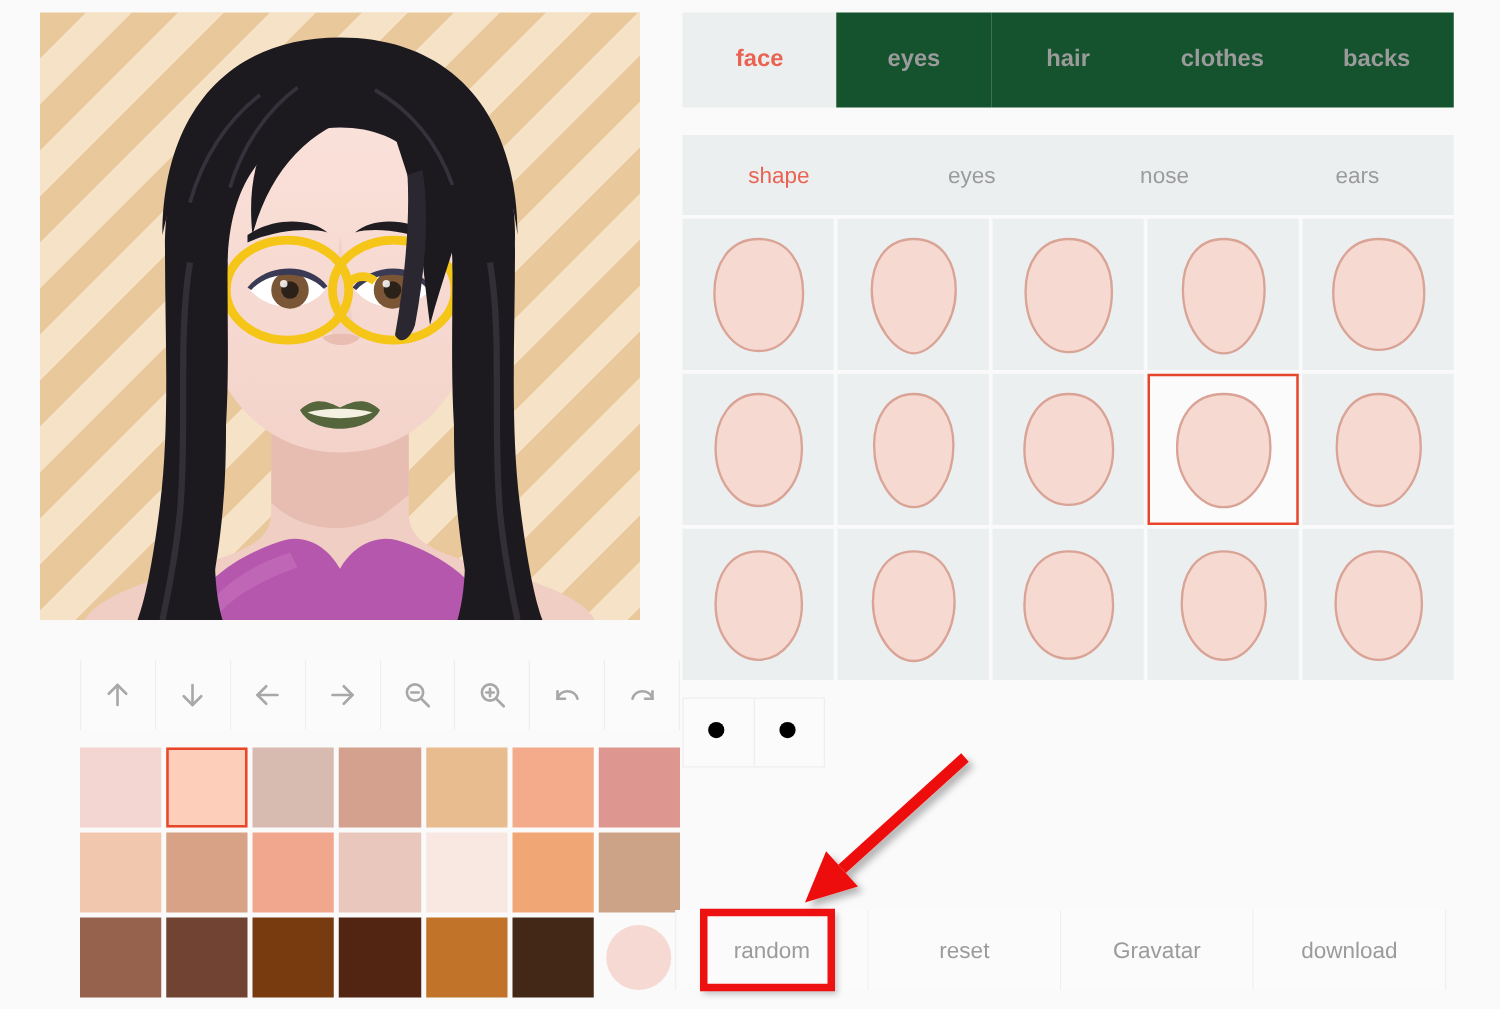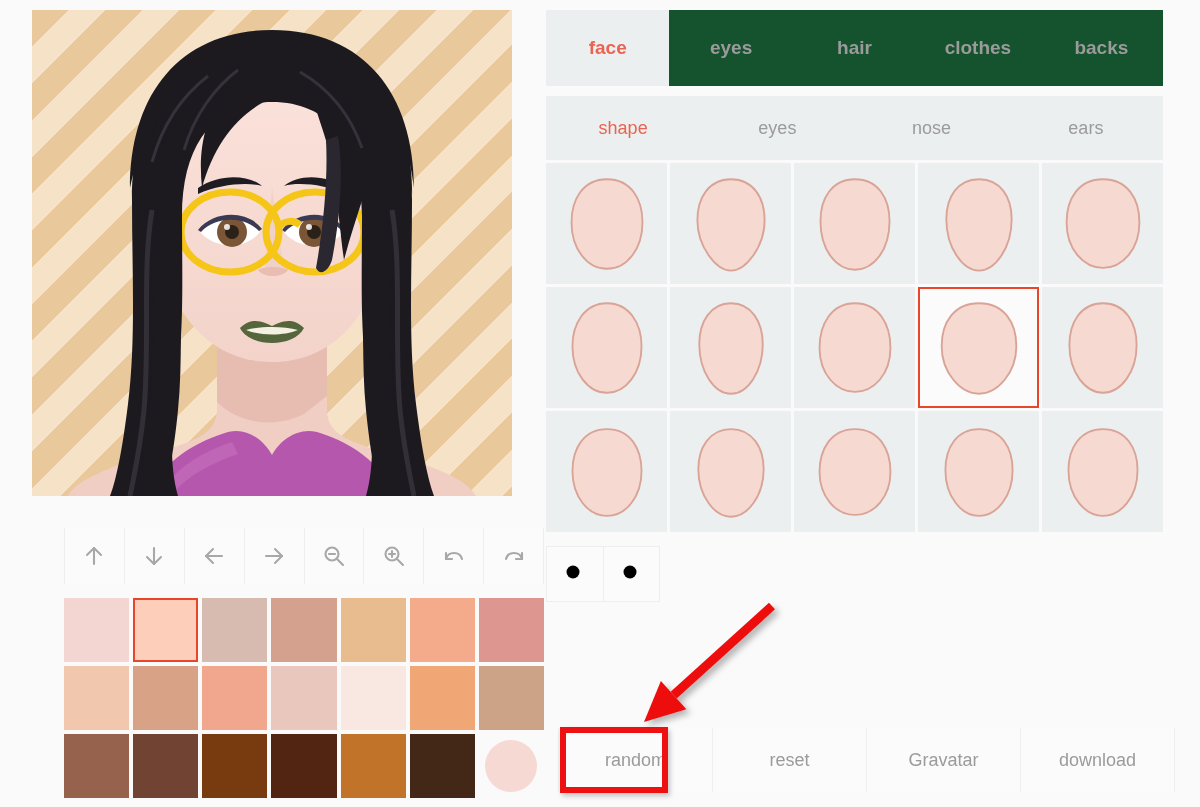--- a/index.html
+++ b/index.html
@@ -64,21 +64,21 @@
   
   .right-pane{position:absolute;left:546px;top:10px;width:624px;}
 
   .tabs-main{display:flex;width:617px;height:76px;font-weight:bold;}
   .tab-main{
     flex:1 1 0;display:flex;align-items:center;justify-content:center;
     font-size:19px;color:#9b9b9b;background:#14532d;cursor:pointer;
   }
   .tab-main.active{background:#eceff0;color:#ea6352;}
 
-  .tabs-sub{display:flex;width:617px;height:64px;background:#eceff0;margin-top:10px;}
+  .tabs-sub{display:flex;width:617px;height:64px;background:#eceff0;margin-top:22px;}
   .tab-sub{
     flex:1 1 0;display:flex;align-items:center;justify-content:center;
     font-size:18px;color:#9b9b9b;cursor:pointer;
   }
   .tab-sub.active{color:#ea6352;}
 
   .shape-grid{
     margin-top:3px;width:617px;
     display:grid;grid-template-columns:repeat(5,1fr);
     grid-auto-rows:121px;gap:3px;
@@ -93,21 +93,21 @@
 
   .zoom-row{margin-top:14px;display:flex;width:170px;}
   .zoom-btn{
     width:57px;height:56px;background:#fbfbfb;border:1px solid #eeeeee;
     border-right:none;display:flex;align-items:center;justify-content:center;
     cursor:pointer;box-sizing:border-box;
   }
   .zoom-btn:last-child{border-right:1px solid #eeeeee;}
 
   .action-bar{
-    position:absolute;left:558px;top:728px;
+    position:absolute;left:540px;top:728px;
     width:617px;height:64px;display:flex;justify-content:space-between;
   }
   .action-btn{
     flex:1 1 0;display:flex;align-items:center;justify-content:center;
     background:#fbfbfb;border-right:1px solid #efefef;
     font-size:18px;color:#9b9b9b;cursor:pointer;box-sizing:border-box;
   }
   .action-btn:first-child{border-left:1px solid #efefef;}
   .action-btn:last-child{border-right:1px solid #efefef;}
 

